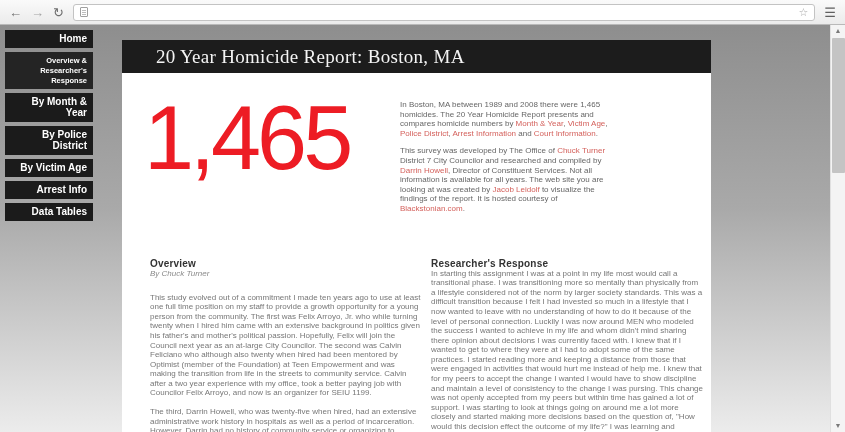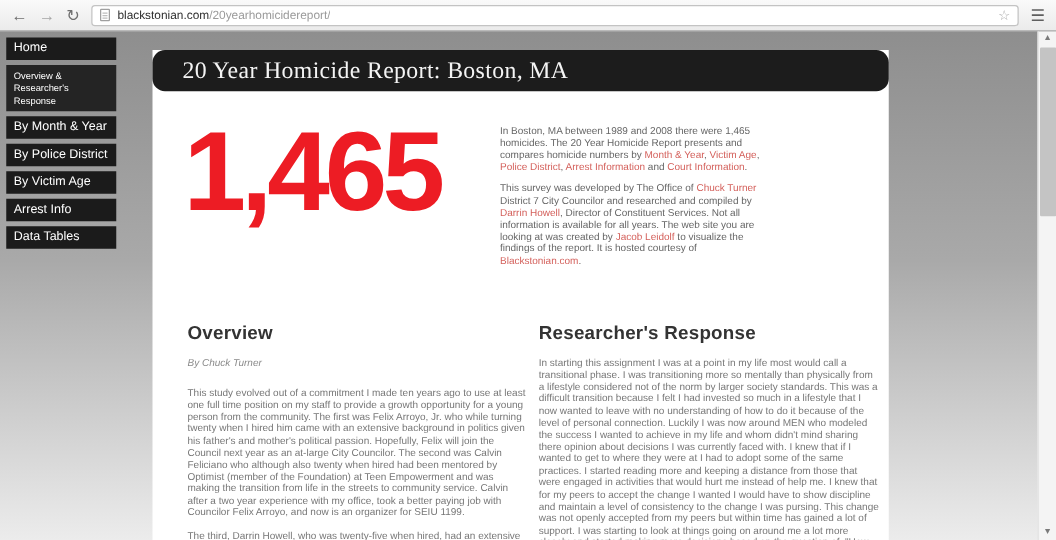--- a/index.html
+++ b/index.html
@@ -37,60 +37,59 @@
   
   .scrollbar { position:absolute; right:0; top:0; width:15px; height:100%; background:#f4f4f4; border-left:1px solid #e0e0e0; }
   .sb-arrow { position:absolute; left:0; width:100%; height:12px; color:#7a7a7a; font-size:7px; text-align:center; line-height:12px; }
   .sb-arrow.up { top:0; }
   .sb-arrow.down { bottom:0; }
   .sb-thumb { position:absolute; left:1px; top:13px; width:13px; height:135px; background:#c4c4c4; border-radius:1px; }
 
   
   .sidebar { position:absolute; left:5px; top:5px; width:88px; }
   .side-item {
-    background:#1b1b1b; color:#fff; font-weight:normal; font-size:10px;
-    padding:3px 6px 4px 6px; margin-bottom:4px; cursor:default;
+    background:#1b1b1b; color:#fff; font-weight:bold; font-size:10px;
+    padding:3px 6px 4px 6px; margin-bottom:4px; cursor:default;text-align:right;
   }
   .side-item.active { font-size:7.5px; background:#242424; line-height:1.3; padding:4px 6px; }
 
   
   .content {
     position:absolute; left:122px; top:15px; width:589px; height:calc(100% - 15px);
     background:#fff;
   }
   .title-bar {
-    background:#1c1c1c; height:33px; display:flex; align-items:center; padding-left:24px;border-radius:10px;
+    background:#1c1c1c; height:33px; display:flex; align-items:center; padding-left:34px;
   }
   .title-bar h1 { font-family:"Liberation Serif", serif; font-weight:normal; font-size:19px; color:#f4f4f4; letter-spacing:0.3px; }
 
   .stats { display:flex; padding:21px 0 0 22px; }
   .big-number {
-    color:#ed1c24; font-weight:bold; font-size:90px; line-height:88px;
-    letter-spacing:-4px; width:208px; flex:none;text-align:right;
+    color:#ed1c24; font-weight:normal; font-size:90px; line-height:88px;
+    letter-spacing:-4px; width:208px; flex:none;
   }
   .intro { width:258px; padding-top:6px; font-size:8px; line-height:9.6px; color:#666; }
   .intro p { margin-bottom:8px;margin-left:48px; }
   .seg-link { color:#d4615c; cursor:pointer; }
 
   .columns { display:flex; padding:36px 0 0 28px; gap:9px; }
   .col { width:272px; }
-  .col h2 { font-size:15px; color:#333; margin-bottom:11px; letter-spacing:0.2px; }
+  .col h2 { font-size:10px; color:#333; letter-spacing:0.2px; }
   .byline { font-size:8px; font-style:italic; color:#8a8a8a; margin-bottom:15px; }
   .col p { font-size:8px; line-height:9.6px; color:#777; margin-bottom:9px; }
 </style>
 </head>
 <body>
 
 <div class="chrome">
   <span class="nav-ic">←</span>
   <span class="nav-ic fwd">→</span>
   <span class="nav-ic">↻</span>
   <div class="omnibox">
     <span class="pageico"></span>
-    <span class="url"><span class="domain">blackstonian.com</span><span class="path">/20yearhomicidereport/</span></span>
     <span class="star">☆</span>
   </div>
   <span class="menu-ic">☰</span>
 </div>
 
 <div class="page">
 
   <div class="sidebar">
     <div class="side-item">Home</div>
     <div class="side-item active">Overview &amp; Researcher's Response</div>

